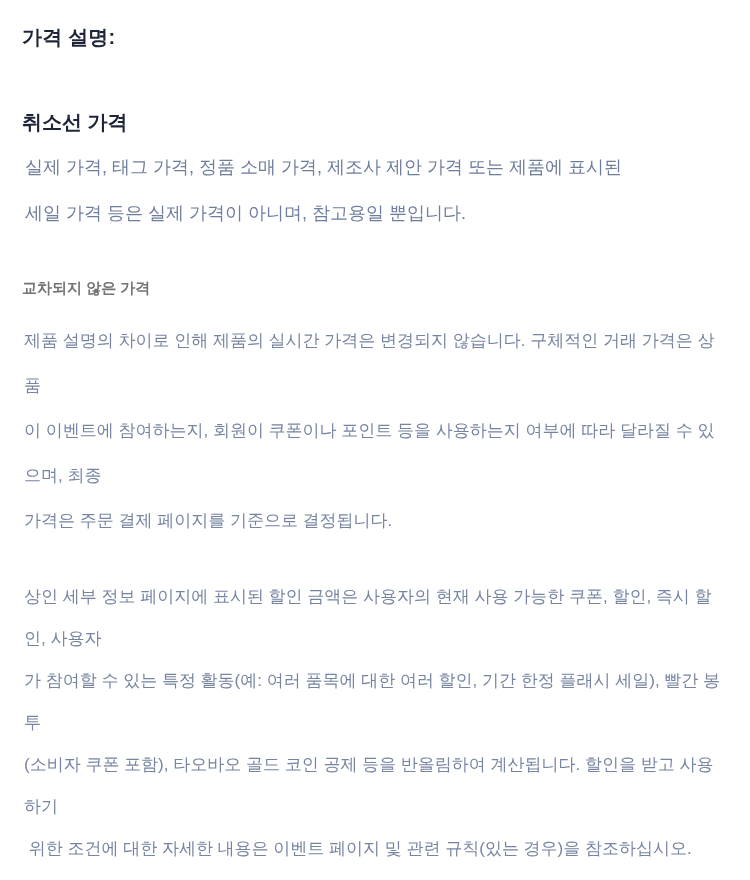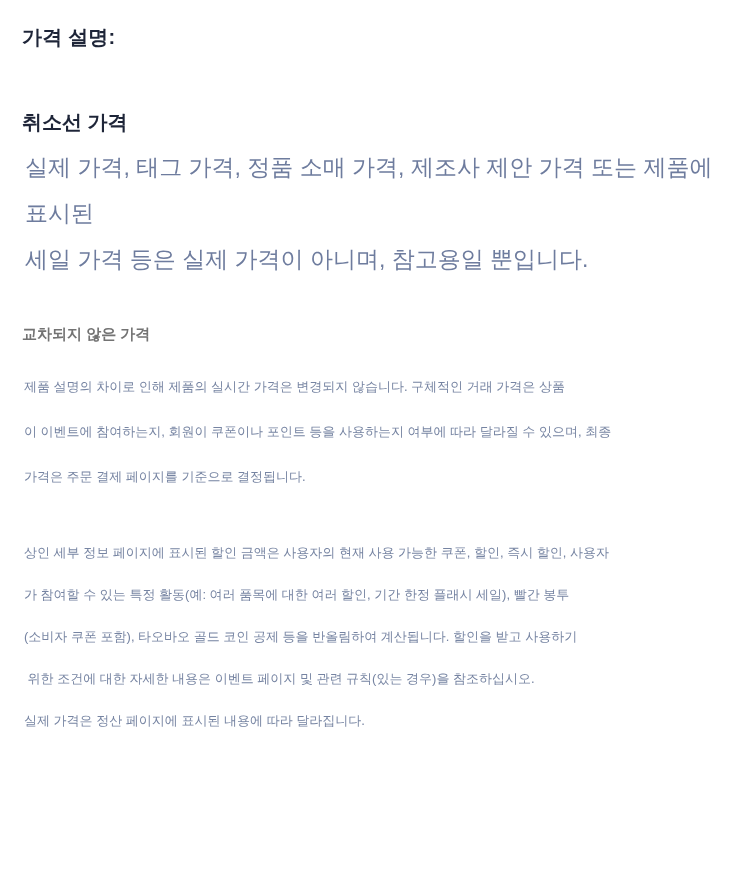--- a/index.html
+++ b/index.html
@@ -28,37 +28,37 @@
   .section-heading {
     margin: 61px 0 0;
     font-size: 20px;
     line-height: 24px;
     font-weight: 700;
     color: #1e2538;
   }
   .lead-paragraph {
     margin: 10px 0 0;
     padding-left: 3px;
-    font-size: 23px;
+    font-size: 18px;
     line-height: 46px;
     font-weight: 500;
     color: #6e7c9e;
     white-space: pre-line;
   }
   .sub-heading {
     margin: 42px 0 0;
     font-size: 15px;
     line-height: 20px;
     font-weight: 700;
     color: #737373;
   }
   .body-paragraph {
     margin: 0;
     padding-left: 2px;
-    font-size: 13px;
+    font-size: 17px;
     font-weight: 400;
     color: #7684a2;
     white-space: pre-line;
   }
   .p1 { margin-top: 20px; line-height: 45px; }
   .p2 { margin-top: 33px; line-height: 42px; }
 </style>
 </head>
 <body>
 

